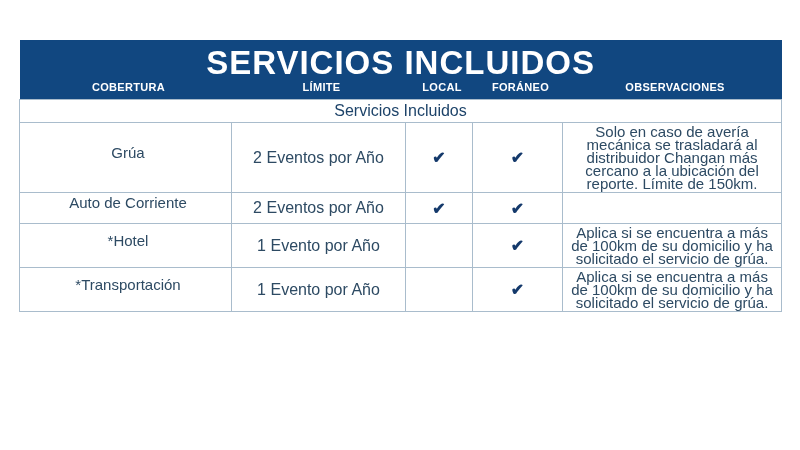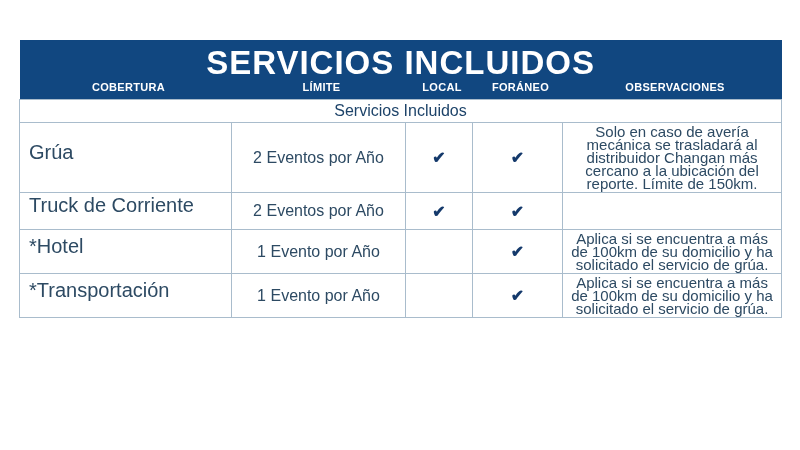--- a/index.html
+++ b/index.html
@@ -34,21 +34,21 @@
   }
   tbody td{
     border:1px solid var(--border);
     color:var(--cell-text);
     vertical-align:middle;
   }
   .section-row td{
     text-align:center;color:var(--section-text);
     font-size:16px;height:23px;padding:1px 0;
   }
-  .c-name{font-size:20px;padding:1px 4px 12px 9px;text-align:left;}
+  .c-name{font-size:15px;padding:1px 4px 12px 9px;text-align:center;}
   .c-limit{font-size:16px;text-align:center;padding:1px 2px;}
   .c-check{
     text-align:center;color:var(--check);
     font-size:16px;font-weight:bold;padding:0;
   }
   .c-obs{
     font-size:15px;line-height:13px;text-align:center;
     padding:2px 8px;
   }
   tr.h60 td{height:60px;}
@@ -92,21 +92,21 @@
 
       <tr class="h60">
         <td class="c-name">Grúa</td>
         <td class="c-limit">2 Eventos por Año</td>
         <td class="c-check">✔</td>
         <td class="c-check">✔</td>
         <td class="c-obs">Solo en caso de avería mecánica se trasladará al distribuidor Changan más cercano a la ubicación del reporte. Límite de 150km.</td>
       </tr>
 
       <tr class="h23">
-        <td class="c-name">Truck de Corriente</td>
+        <td class="c-name">Auto de Corriente</td>
         <td class="c-limit">2 Eventos por Año</td>
         <td class="c-check">✔</td>
         <td class="c-check">✔</td>
         <td class="c-obs"></td>
       </tr>
 
 
 
 
       <tr class="h38">

